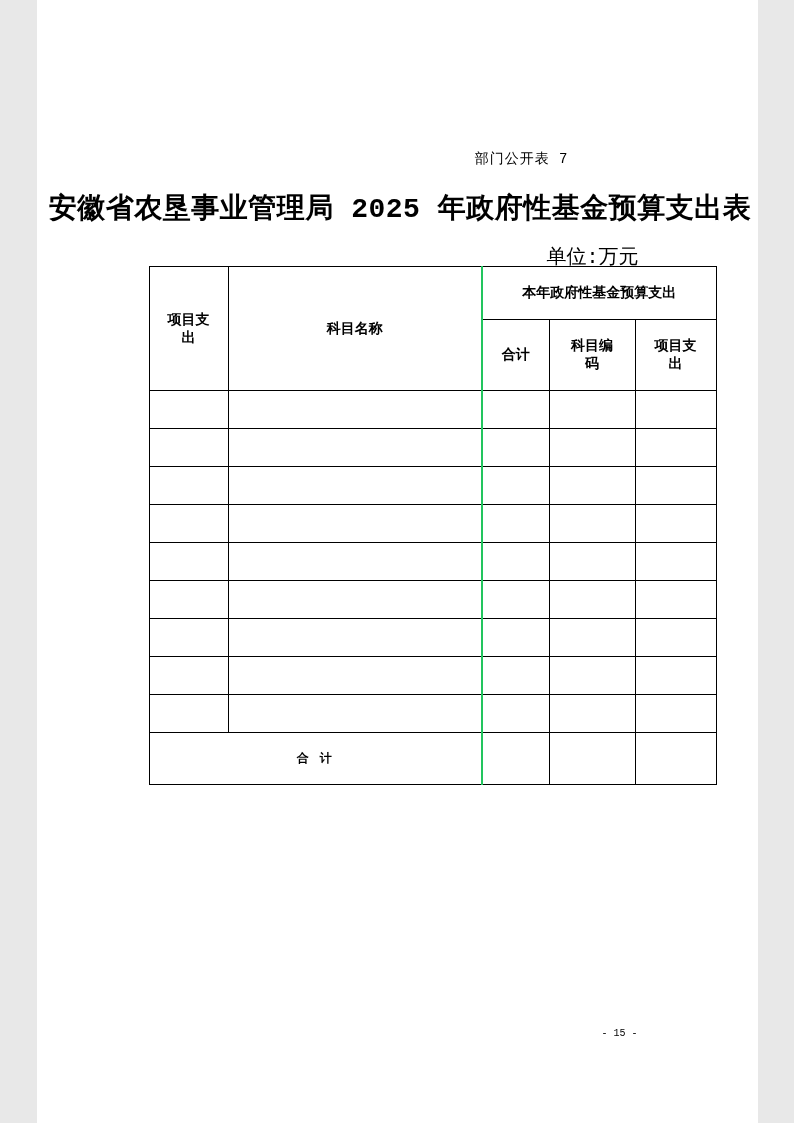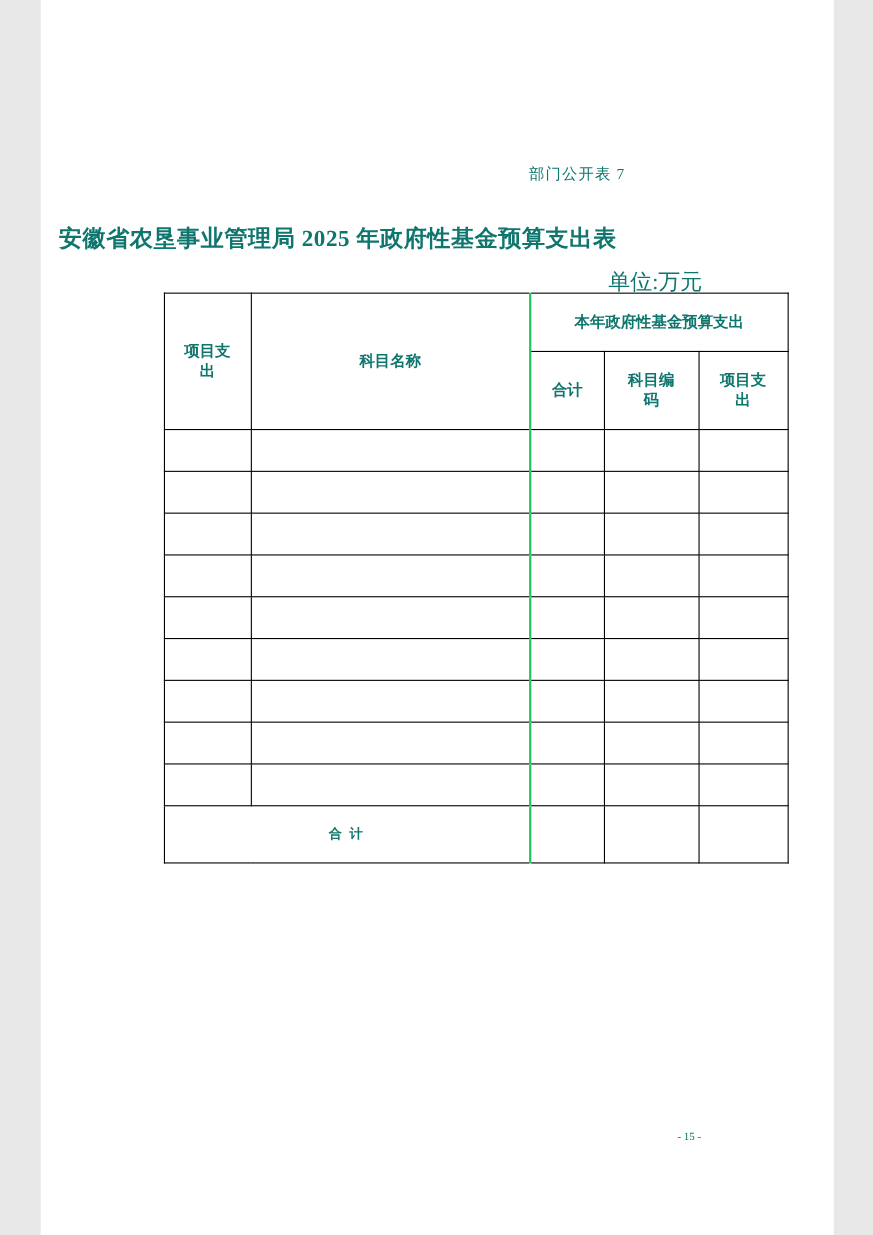--- a/index.html
+++ b/index.html
@@ -6,39 +6,40 @@
     margin: 0;
     padding: 0;
     background: #e8e8e8;
   }
   .page {
     position: relative;
     width: 721px;
     height: 1123px;
     margin: 0 auto;
     background: #ffffff;
-    color: #0f766e;
-    font-family: Liberation Serif, serif;
+    color: #000000;
+    font-family: Liberation Mono, monospace;
     overflow: hidden;
   }
   .doc-label {
     position: absolute;
     top: 150px;
     right: 189px;
     font-size: 14px;
     letter-spacing: 1px;
     white-space: nowrap;
   }
   .title {
     position: absolute;
     top: 186px;
     left: 0;
     width: 100%;
-    margin: 17px;
-    font-size: 21px;
+    margin: 3px;
+    text-align: center;
+    font-size: 28px;
     font-weight: bold;
     letter-spacing: 0.5px;
     white-space: nowrap;
   }
   .unit {
     position: absolute;
     top: 243px;
     right: 119px;
     font-size: 20px;
     white-space: nowrap;

